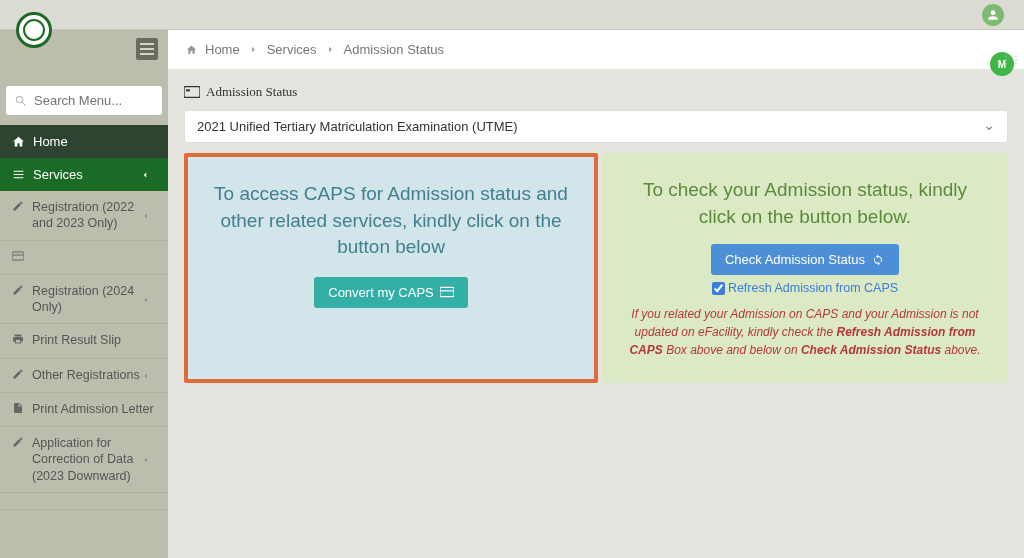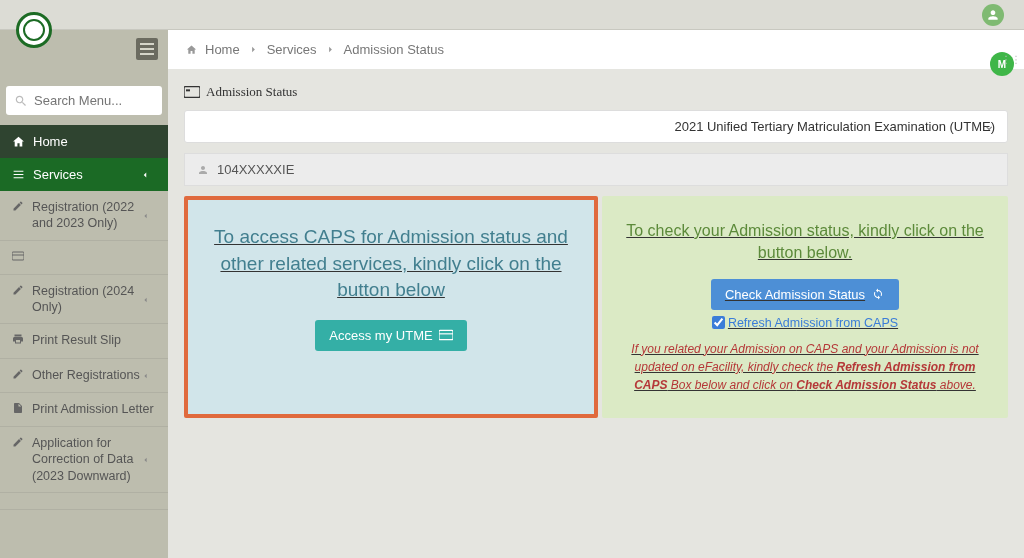--- a/index.html
+++ b/index.html
@@ -27,30 +27,30 @@
 .sub-item { display:flex; align-items:flex-start; padding:8px 12px; color:#555; font-size:12.5px; cursor:pointer; border-bottom:1px solid #b0b0a3; position:relative; line-height:1.3;}
 .sub-item svg { width:12px; height:12px; margin-right:8px; fill:#666; flex-shrink:0; margin-top:1px;}
 .sub-item .chev { position:absolute; right:10px; top:50%; transform:translateY(-50%); width:9px; height:9px; fill:#888;}
 .main { flex:1; display:flex; flex-direction:column; }
 .breadcrumb-bar { background:#fff; padding:12px 18px; display:flex; align-items:center; gap:8px; font-size:13px; color:#777; border-bottom:1px solid #e5e5e0;}
 .breadcrumb-bar a { color:#777; text-decoration:none; }
 .breadcrumb-bar svg{width:11px;height:11px;fill:#999;}
 .content { padding:14px 16px 20px 16px; flex:1; }
 .page-title-row { display:flex; align-items:center; gap:6px; font-size:13px; color:#333; margin-bottom:10px; font-family: Georgia, serif;}
 .page-title-row svg{width:16px;height:12px;fill:#333;}
-.exam-select { width:100%; background:#fff; border:1px solid #ddd; padding:8px 12px; font-size:13px; border-radius:3px; margin-bottom:10px; position:relative;text-align:right;}
+.exam-select { width:100%; background:#fff; border:1px solid #ddd; padding:8px 12px; font-size:13px; border-radius:3px; margin-bottom:10px; position:relative;}
 .exam-select::after{content:"⌄"; position:absolute; right:12px; top:6px; color:#888; font-size:14px;}
 .reg-row { background:#ececec; border:1px solid #ddd; padding:8px 12px; font-size:13px; color:#555; display:flex; align-items:center; gap:8px; margin-bottom:10px;}
 .reg-row svg{width:12px;height:12px;fill:#aaa;}
-.panels { display:flex; gap:4px;text-decoration:underline; }
+.panels { display:flex; gap:4px; }
 .panel { flex:1; padding:24px 22px; text-align:center; border-radius:2px;}
 .panel-caps { background:#d1e5ea; border:4px solid #e06a3d; }
 .panel-caps h3 { color:#427f8f; font-weight:400; font-size:19px; line-height:1.4; margin-bottom:16px;}
 .panel-check { background:#dbeac5; }
-.panel-check h3 { color:#5c8a3a; font-weight:400; font-size:16px; line-height:1.4; margin-bottom:14px;}
+.panel-check h3 { color:#5c8a3a; font-weight:400; font-size:19px; line-height:1.4; margin-bottom:14px;}
 .btn { display:inline-flex; align-items:center; gap:6px; padding:8px 14px; border:none; border-radius:3px; font-size:13px; color:#fff; cursor:pointer;}
 .btn-teal { background:#34afa6; }
 .btn-blue { background:#4d8fd6; }
 .btn svg{width:14px;height:12px;fill:#fff;}
 .check-controls { display:flex; align-items:center; justify-content:center; gap:6px; flex-wrap:wrap; margin-bottom:10px;}
 .refresh-label { color:#3b7dd8; font-size:12.5px; display:flex; align-items:center; gap:3px;}
 .refresh-label input{accent-color:#3b7dd8;}
 .notice { font-size:12px; font-style:italic; color:#b53838; line-height:1.5;}
 .notice strong { font-weight:700; }
 .float-badge { position:fixed; right:10px; top:52px; width:24px; height:24px; border-radius:50%; background:#3fb648; color:#fff; display:flex; align-items:center; justify-content:center; font-size:10px; font-weight:700; }
@@ -183,32 +183,26 @@
             <rect x="0" y="0" width="24" height="16" rx="2" fill="none" stroke="#333" stroke-width="2"></rect>
             <rect x="3" y="4" width="6" height="3" fill="#333"></rect>
           </svg>
         <span>Admission Status</span>
       </div>
 
       <div class="exam-select">
         <span>2021 Unified Tertiary Matriculation Examination (UTME)</span>
       </div>
 
-      <div class="reg-row">
-        <svg viewBox="0 0 24 24">
-            <path d="M12 12c2.2 0 4-1.8 4-4s-1.8-4-4-4-4 1.8-4 4 1.8 4 4 4zm0 2c-2.7 0-8 1.3-8 4v2h16v-2c0-2.7-5.3-4-8-4z"></path>
-          </svg>
-        <span>104XXXXXIE</span>
-      </div>
 
       <div class="panels">
         <div class="panel panel-caps">
           <h3>To access CAPS for Admission status and other related services, kindly click on the button below</h3>
           <button class="btn btn-teal">
-            <span>Access my UTME</span>
+            <span>Convert my CAPS</span>
             <svg viewBox="0 0 24 16">
                 <rect x="0" y="0" width="24" height="16" rx="2" fill="none" stroke="#fff" stroke-width="2"></rect>
                 <line x1="0" y1="6" x2="24" y2="6" stroke="#fff" stroke-width="2"></line>
               </svg>
           </button>
         </div>
 
         <div class="panel panel-check">
           <h3>To check your Admission status, kindly click on the button below.</h3>
           <div class="check-controls">
@@ -217,21 +211,21 @@
               <svg viewBox="0 0 24 24">
                   <path d="M12 4V1L8 5l4 4V6c3.3 0 6 2.7 6 6 0 1-.3 2-.7 2.8l1.5 1.5C19.5 15 20 13.6 20 12c0-4.4-3.6-8-8-8zm0 14c-3.3 0-6-2.7-6-6 0-1 .3-2 .7-2.8L5.2 7.7C4.5 9 4 10.4 4 12c0 4.4 3.6 8 8 8v3l4-4-4-4v3z"></path>
                 </svg>
             </button>
             <label class="refresh-label">
               <input type="checkbox" checked="" style="">
               <span>Refresh Admission from CAPS</span>
             </label>
           </div>
           <p class="notice">
-            <span>If you related your Admission on CAPS and your Admission is not updated on eFacility, kindly check the </span><strong>Refresh Admission from CAPS</strong><span> Box below and click on </span><strong>Check Admission Status</strong><span> above.</span>
+            <span>If you related your Admission on CAPS and your Admission is not updated on eFacility, kindly check the </span><strong>Refresh Admission from CAPS</strong><span> Box above and below on </span><strong>Check Admission Status</strong><span> above.</span>
           </p>
         </div>
       </div>
     </div>
   </main>
 </div>
 
 <div class="float-badge">M</div>
 <div class="dots">⋮⋮</div>
 

